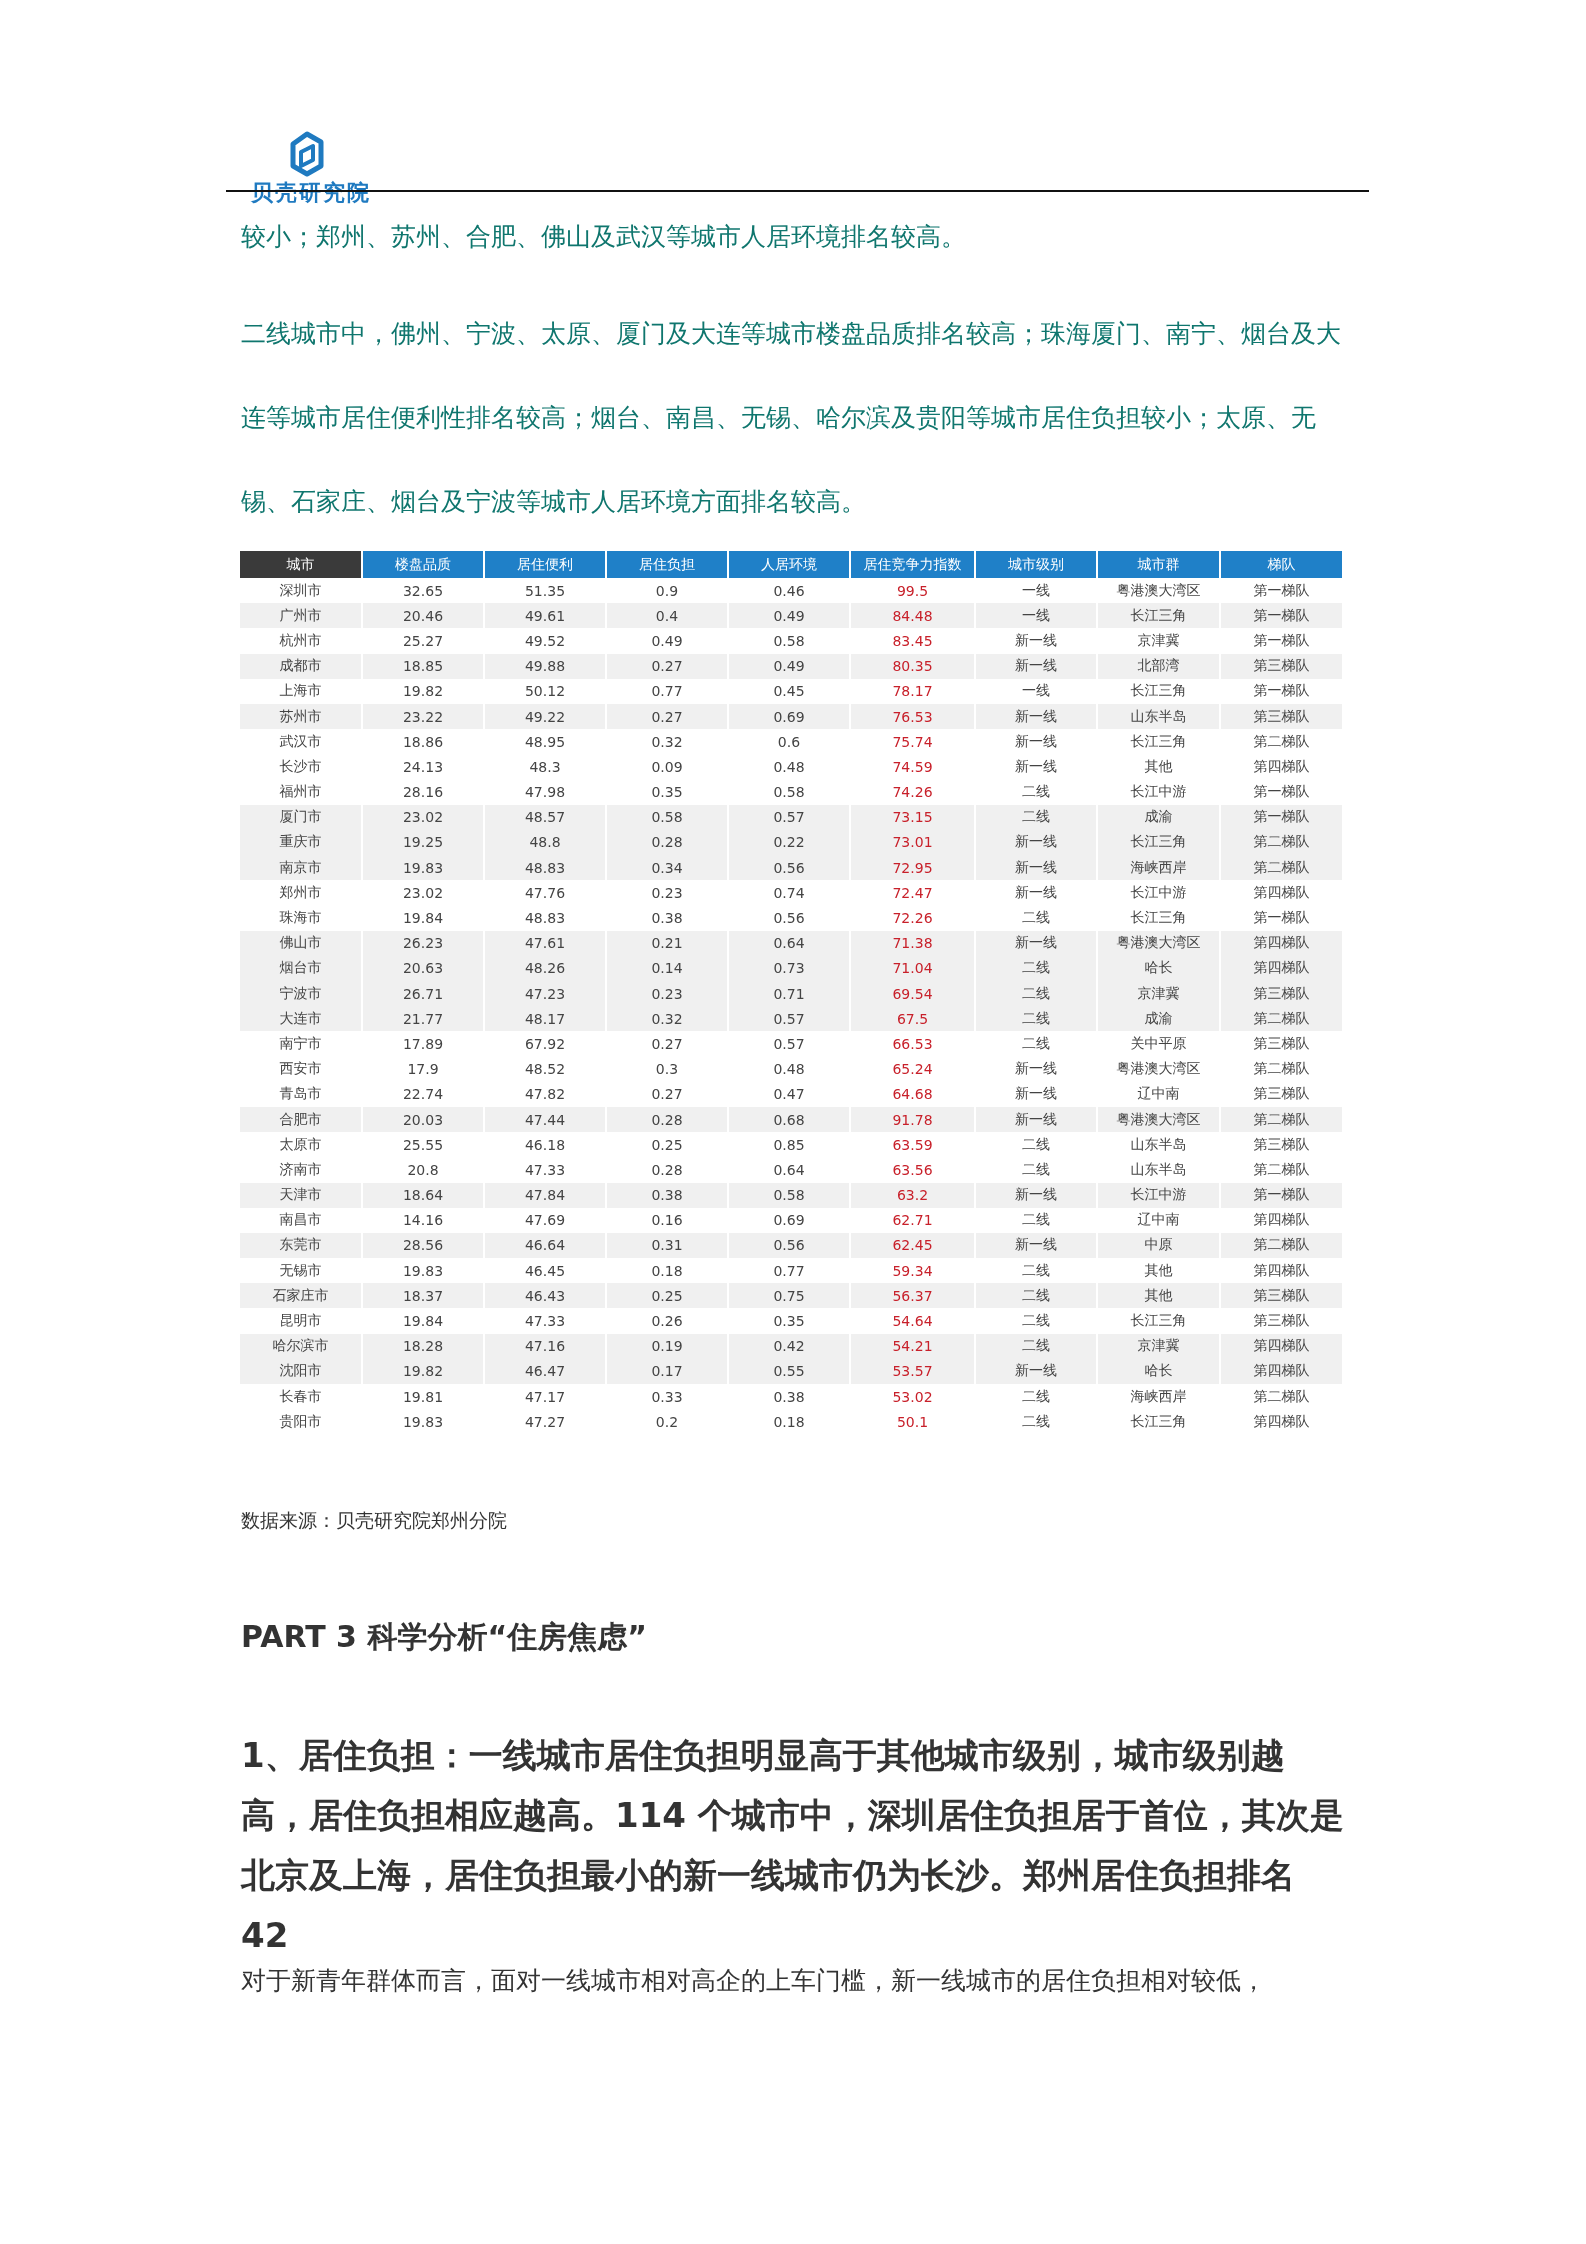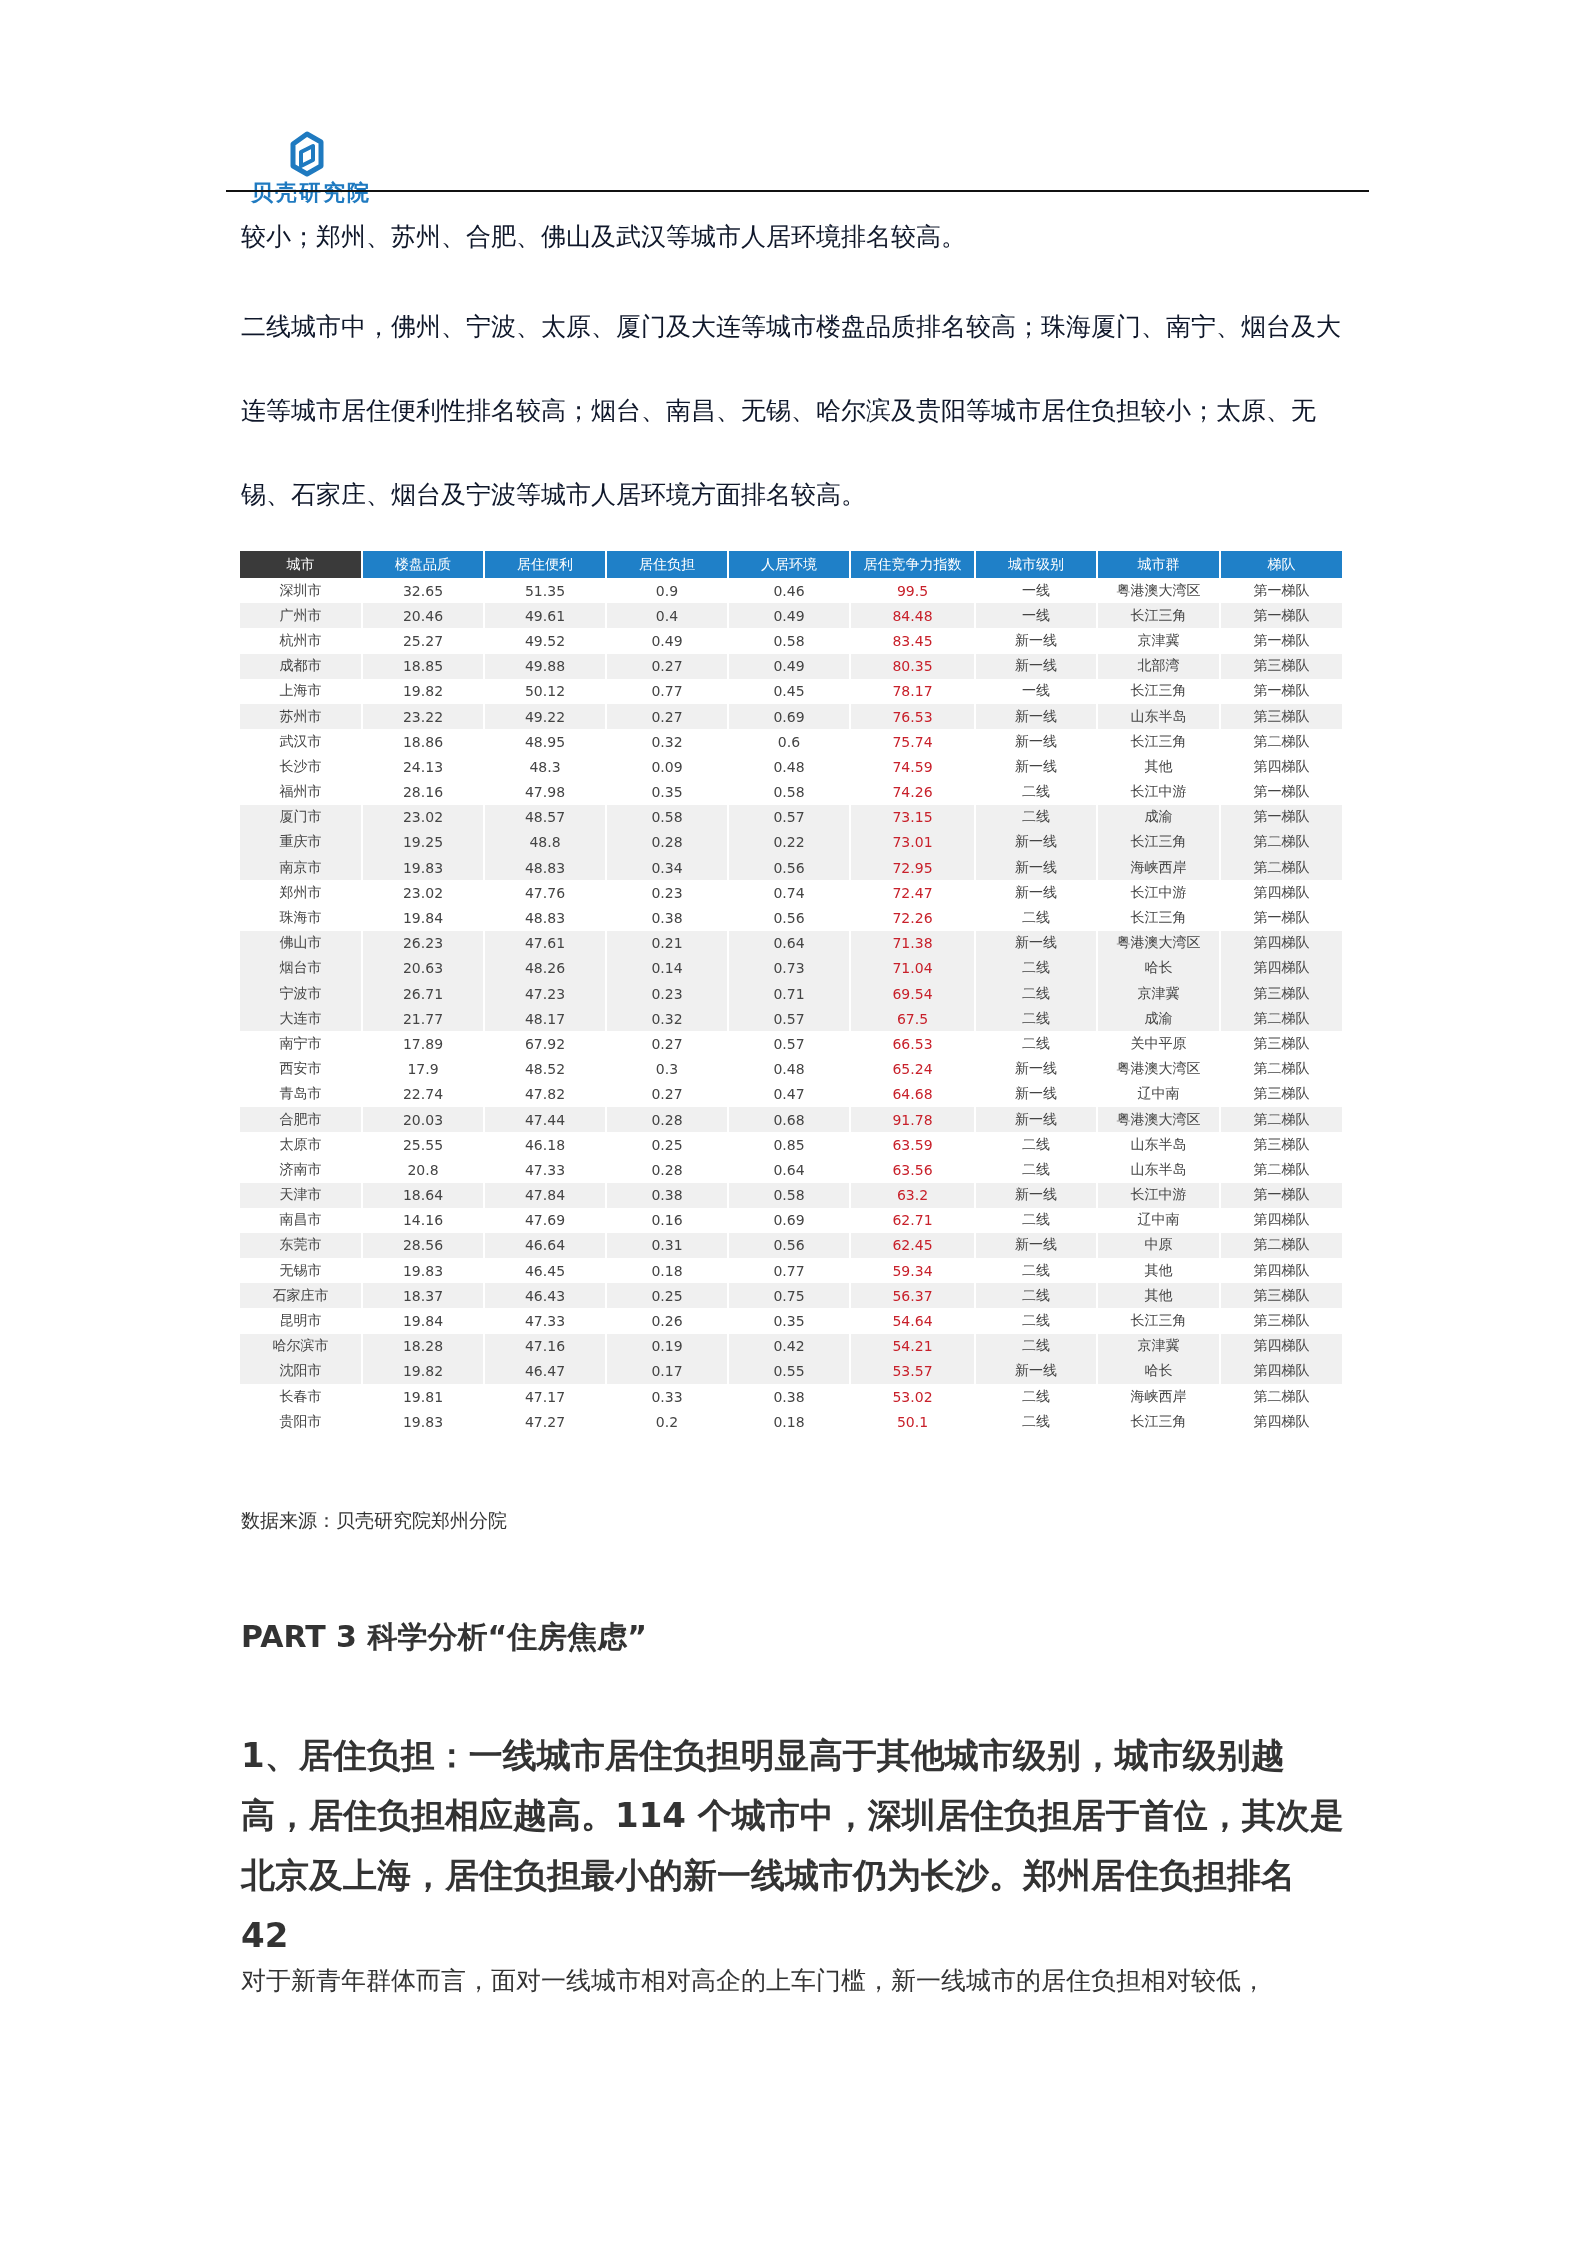--- a/index.html
+++ b/index.html
@@ -2,23 +2,23 @@
 <html><head>
 <meta charset="utf-8">
 <style>
   html, body { margin: 0; padding: 0; background: #ffffff; }
   body { width: 1586px; height: 2244px; position: relative; overflow: hidden;
          font-family: "DejaVu Sans", "Liberation Sans", sans-serif; color: #333333; }
   .logo { position: absolute; left: 243px; top: 130px; display: flex; align-items: center; flex-direction: column; }
   .logo svg { width: 40px; height: 48px; }
   .logo-text { font-size: 22px; color: #1f7ac0; margin-left: 8px; letter-spacing: 2px; font-weight: bold; }
   .header-rule { position: absolute; left: 226px; top: 190px; width: 1143px; height: 2px; background: #111111; }
-  .para { position: absolute; left: 241px; width: 1110px; font-size: 25px; color: #0f172a; line-height: 84px; }
+  .para { position: absolute; left: 241px; width: 1110px; font-size: 25px; color: #0f766e; line-height: 84px; }
   .p1 { top: 195px; }
-  .p2 { top: 285px; }
+  .p2 { top: 292px; }
   table.data { position: absolute; left: 240px; top: 551px; width: 1103px; border-collapse: collapse;
                font-size: 14px; font-family: "DejaVu Sans", sans-serif; table-layout: fixed; }
   table.data th { height: 27px; font-weight: normal; color: #ffffff; background: #1f80c8; padding: 0;
                   border-right: 2px solid #ffffff; font-size: 14px; }
   table.data th.first { background: #3a3a3a; }
   table.data td { height: 25.2px; text-align: center; padding: 0; color: #444444; border-right: 2px solid #ffffff; }
   table.data tr.gray td { background: #f0f0f0; }
   table.data td.idx { color: #c8202a; }
   .source { position: absolute; left: 241px; top: 1508px; font-size: 19px; color: #333333; }
   .part-title { position: absolute; left: 241px; top: 1617px; font-size: 30px; font-weight: bold; color: #333333; }

